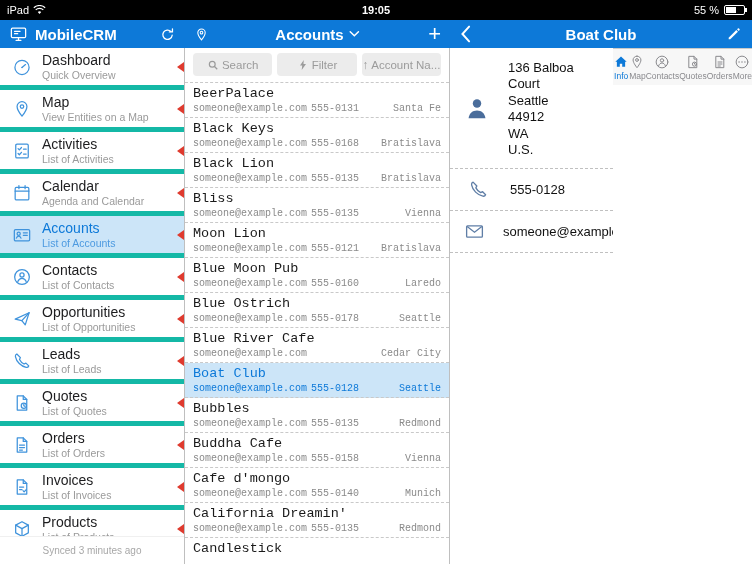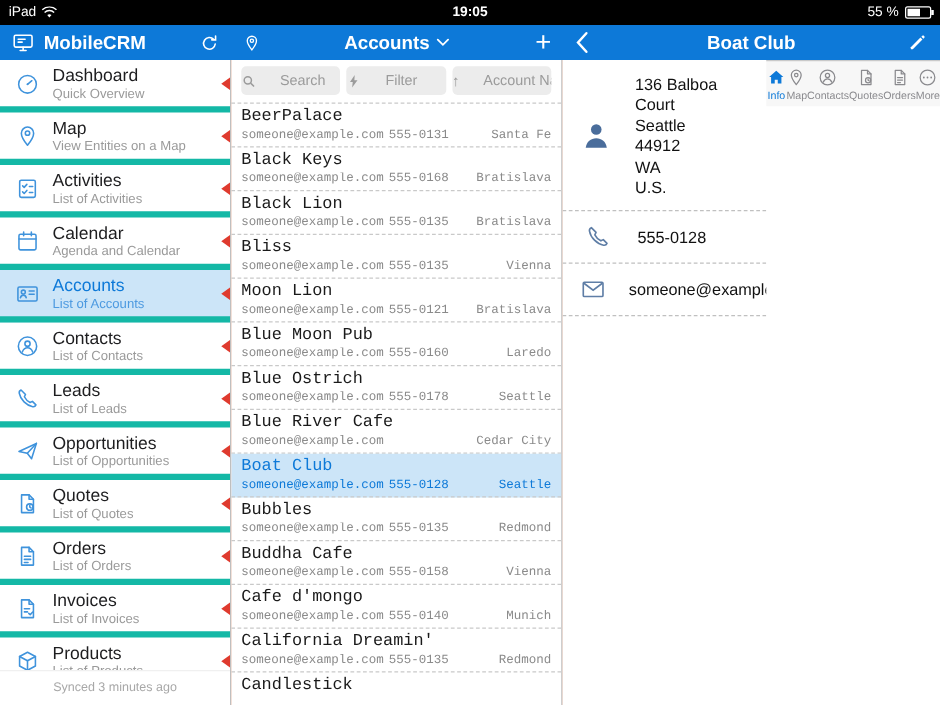--- a/index.html
+++ b/index.html
@@ -50,21 +50,21 @@
   .red-flag { position:absolute; right:0; top:50%; transform:translateY(-50%); width:0; height:0;
     border-top:5px solid transparent; border-bottom:5px solid transparent; border-right:7px solid #df3a2e; }
   .sidebar-footer { height:28px; flex:0 0 auto; display:flex; align-items:center; justify-content:center;
     font-size:10px; color:#a8a8a8; border-top:1px solid #f0f0f0; }
 
   
   .list-panel { width:265px; flex:0 0 auto; display:flex; flex-direction:column; background:#fff;
     border-right:1px solid #bfbfbf; }
   .toolbar { display:flex; gap:5px; padding:5px 8px 6px; border-bottom:1px dashed #c9c9c9; flex:0 0 auto; }
   .tb-btn { flex:1; height:23px; background:#ececec; border:none; border-radius:4px; color:#9b9b9b;
-    font-size:11.5px; display:flex; align-items:center; gap:19px;
+    font-size:11.5px; display:flex; align-items:center; justify-content:center; gap:3px;
     white-space:nowrap; overflow:hidden; cursor:pointer; }
   .tb-btn .icon svg { width:12px; height:12px; }
   .sort-arrow { font-size:12px; color:#9b9b9b; }
   .account-list { flex:1; overflow:hidden;font-family:Liberation Mono, monospace; }
   .acct-row { height:35px; padding:3px 8px 0; border-bottom:1px dashed #c9c9c9; cursor:pointer; }
   .acct-row.selected { background:#cce5f8; }
   .acct-name { font-size:13.5px; color:#1a1a1a; margin-bottom:2px; white-space:nowrap; overflow:hidden; }
   .acct-row.selected .acct-name { color:#0d79d8; }
   .acct-detail { display:flex; font-size:10px; color:#8a8a8a; }
   .acct-email { flex:1; overflow:hidden; white-space:nowrap; }
@@ -270,40 +270,40 @@
             <span class="nav-texts">
               <span class="nav-label">Contacts</span>
               <span class="nav-sub">List of Contacts</span>
             </span>
             <span class="red-flag"></span>
           </div>
 
           <div class="nav-item">
             <span class="nav-icon icon">
               <svg viewBox="0 0 24 24" fill="none" stroke="currentColor" stroke-width="1.5" stroke-linecap="round" stroke-linejoin="round">
+                <path d="M3.8 12.2L20.5 4.5l-4.6 14.6-4.1-5.2z"></path>
+                <path d="M11.8 13.9l8.7-9.4"></path>
+              </svg>
+            </span>
+            <span class="nav-texts">
+              <span class="nav-label">Opportunities</span>
+              <span class="nav-sub">List of Opportunities</span>
+            </span>
+            <span class="red-flag"></span>
+          </div>
+
+          <div class="nav-item">
+            <span class="nav-icon icon">
+              <svg viewBox="0 0 24 24" fill="none" stroke="currentColor" stroke-width="1.5" stroke-linecap="round" stroke-linejoin="round">
                 <path d="M5.8 3.6C4.6 4.1 3.8 5.2 4.1 6.7c.5 2.8 2.2 5.9 4.6 8.3s5.5 4.1 8.3 4.6c1.5.3 2.6-.5 3.1-1.7l-3.4-3.4-2.2 1.1c-2.2-1.1-4.4-3.3-5.5-5.5l1.1-2.2z"></path>
               </svg>
             </span>
             <span class="nav-texts">
               <span class="nav-label">Leads</span>
               <span class="nav-sub">List of Leads</span>
-            </span>
-            <span class="red-flag"></span>
-          </div>
-
-          <div class="nav-item">
-            <span class="nav-icon icon">
-              <svg viewBox="0 0 24 24" fill="none" stroke="currentColor" stroke-width="1.5" stroke-linecap="round" stroke-linejoin="round">
-                <path d="M3.8 12.2L20.5 4.5l-4.6 14.6-4.1-5.2z"></path>
-                <path d="M11.8 13.9l8.7-9.4"></path>
-              </svg>
-            </span>
-            <span class="nav-texts">
-              <span class="nav-label">Opportunities</span>
-              <span class="nav-sub">List of Opportunities</span>
             </span>
             <span class="red-flag"></span>
           </div>
 
           <div class="nav-item">
             <span class="nav-icon icon">
               <svg viewBox="0 0 24 24" fill="none" stroke="currentColor" stroke-width="1.5" stroke-linecap="round" stroke-linejoin="round">
                 <path d="M6.3 3.5h7.2l4.2 4.2v12.8H6.3z"></path>
                 <path d="M13.5 3.5v4.2h4.2"></path>
                 <circle cx="14.2" cy="15.2" r="3.1"></circle>

